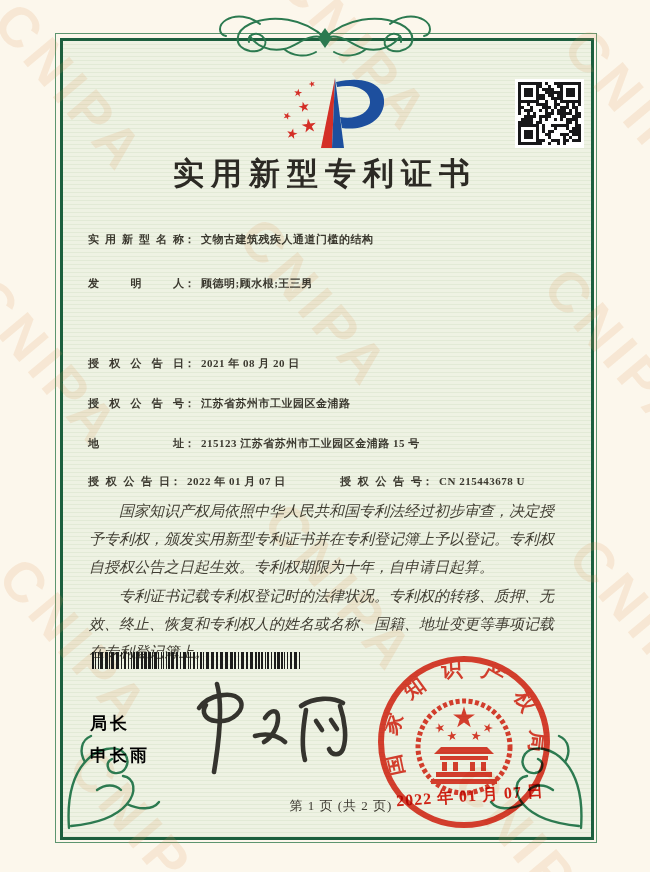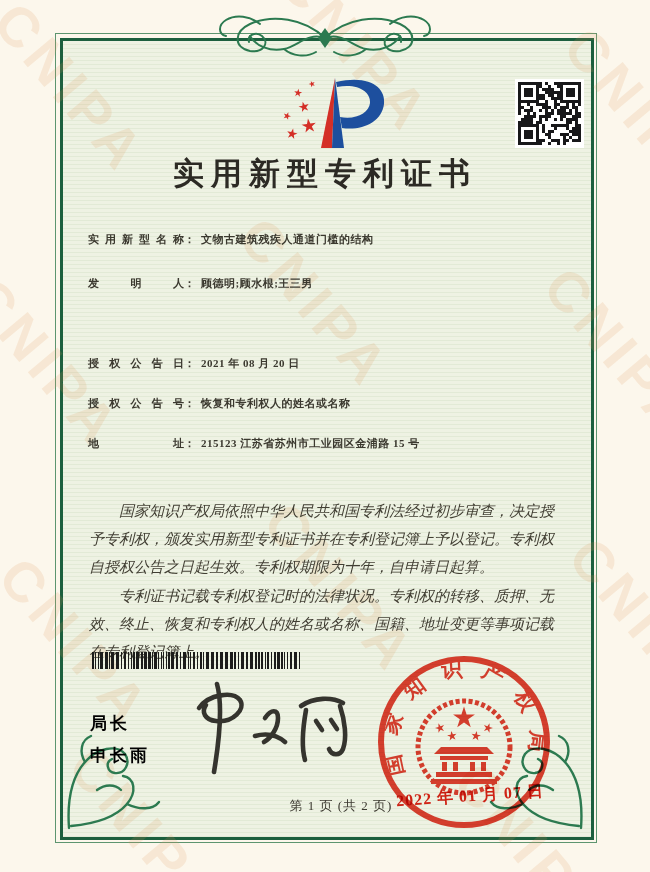--- a/index.html
+++ b/index.html
@@ -579,26 +579,32 @@
   <div class="content row" style="position:absolute;top:232px">
     <span class="lbl">实用新型名称</span><span class="colon">：</span><span class="val">文物古建筑残疾人通道门槛的结构</span>
   </div>
   <div class="content row" style="position:absolute;top:276px">
     <span class="lbl">发明人</span><span class="colon">：</span><span class="val">顾德明;顾水根;王三男</span>
   </div>
   <div class="content row" style="position:absolute;top:356px">
     <span class="lbl">授权公告日</span><span class="colon">：</span><span class="val">2021 年 08 月 20 日</span>
   </div>
   <div class="content row" style="position:absolute;top:396px">
-    <span class="lbl">授权公告号</span><span class="colon">：</span><span class="val">恢复和专利权人的姓名或名称</span>
+    <span class="lbl">授权公告号</span><span class="colon">：</span><span class="val">江苏省苏州市工业园区金浦路</span>
   </div>
   <div class="content row" style="position:absolute;top:436px">
     <span class="lbl">地址</span><span class="colon">：</span><span class="val">215123 江苏省苏州市工业园区金浦路 15 号</span>
   </div>
 
+  <div class="content row" style="position:absolute;top:474px">
+    <span class="lbl2">授权公告日</span><span class="colon">：</span><span class="val">2022 年 01 月 07 日</span>
+    <span class="grant2">
+      <span class="lbl2">授权公告号</span><span class="colon">：</span><span class="val">CN 215443678 U</span>
+    </span>
+  </div>
 
   <div class="content bodytext" style="position:absolute">
     <p>国家知识产权局依照中华人民共和国专利法经过初步审查，决定授予专利权，颁发实用新型专利证书并在专利登记簿上予以登记。专利权自授权公告之日起生效。专利权期限为十年，自申请日起算。</p>
     <p>专利证书记载专利权登记时的法律状况。专利权的转移、质押、无效、终止、恢复和专利权人的姓名或名称、国籍、地址变更等事项记载在专利登记簿上。</p>
   </div>
 
   <div class="content barcode" style="position:absolute" id="barcode">
       <b style="width: 2px; margin-right: 1px;"></b>
       <b style="width: 1px; margin-right: 2px;"></b>
       <b style="width: 1px; margin-right: 1px;"></b>

